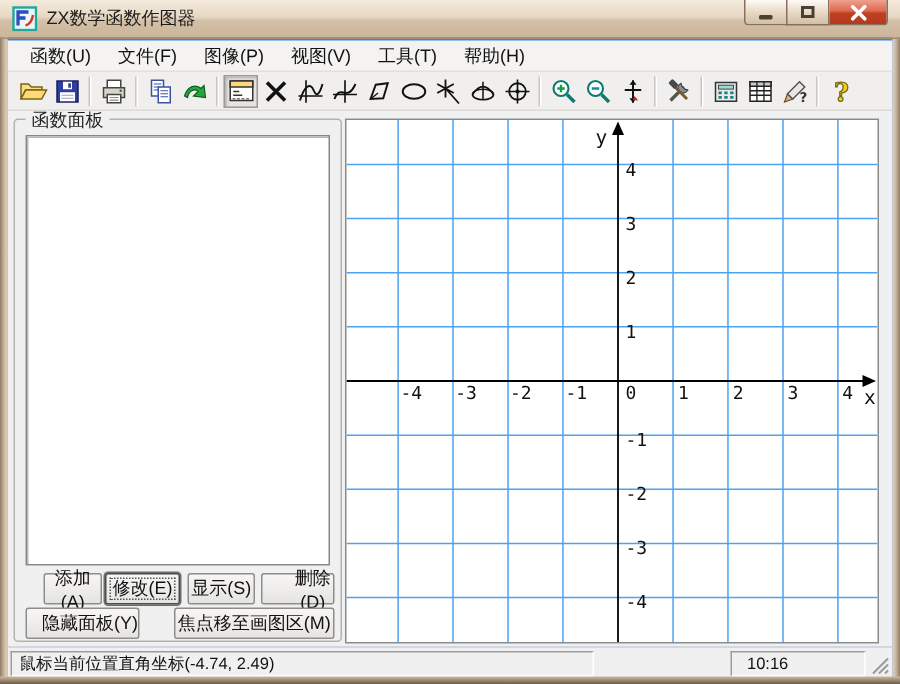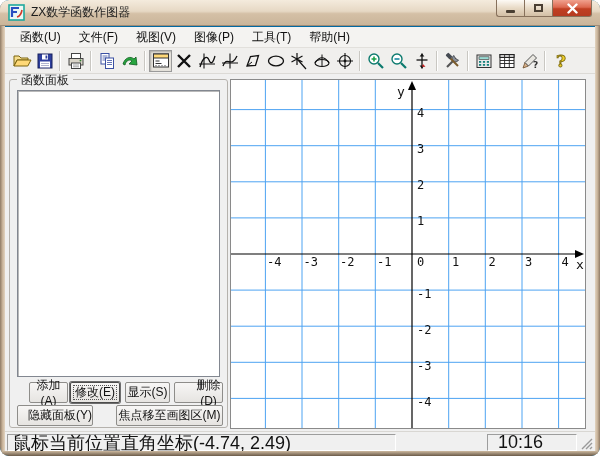--- a/index.html
+++ b/index.html
@@ -1,17 +1,17 @@
 <!DOCTYPE html>
 <html><head>
 <meta charset="utf-8">
 <style>
   * { margin:0; padding:0; box-sizing:border-box; }
   html,body { width:600px; height:456px; font-family:"Liberation Sans", sans-serif; }
-  .window { position:relative; width:600px; height:456px; background:#0369a1; overflow:hidden;border-radius:9px; }
+  .window { position:relative; width:600px; height:456px; background:#3b82f6; overflow:hidden; }
 
   
   .b-left  { position:absolute; left:0; top:0; width:5px; height:456px; background:linear-gradient(90deg,#8f7b66,#c7b299,#e3d4c0); z-index:30; }
   .b-right { position:absolute; right:0; top:0; width:5px; height:456px; background:linear-gradient(270deg,#8f7b66,#c7b299,#e3d4c0); z-index:30; }
   .b-bottom{ position:absolute; left:0; bottom:0; width:600px; height:5px; background:linear-gradient(180deg,#cdb99f,#6b5b49); z-index:31; }
 
   
   .titlebar { position:absolute; left:0; top:0; width:600px; height:26px;
     background:linear-gradient(180deg,#f4ebdd 0%,#e6d8c4 45%,#d4c0a6 55%,#cab59a 100%);
     border-bottom:1px solid #9e8c77; display:flex; align-items:center; z-index:40; }
@@ -53,21 +53,21 @@
   
   .canvas { position:absolute; left:225px; top:5px; width:356px; height:350px; background:#fff;
     border:1px solid #8a8a8a; }
   .canvas svg { display:block; }
   .tick { font-family:"DejaVu Sans Mono", monospace; font-size:12px; fill:#111; }
   .axlbl { font-family:"DejaVu Sans Mono", monospace; font-size:13px; fill:#111; }
 
   
   .statusbar { position:absolute; left:5px; top:431px; width:590px; height:21px; background:#f0f0f0;
     border-top:1px solid #d9d7d3; z-index:6; }
-  .spanel { position:absolute; top:2px; height:17px; background:#f0f0f0; font-size:18px; color:#111;
+  .spanel { position:absolute; top:2px; height:17px; background:#f0f0f0; font-size:11px; color:#111;
     border:1px solid; border-color:#9d9d9d #ffffff #ffffff #9d9d9d; display:flex; align-items:center; padding-left:5px; }
   .grip { position:absolute; right:2px; bottom:2px; width:14px; height:14px; }
 </style>
 </head>
 <body>
 
 <div class="window">
 
   <div class="b-left"></div>
   <div class="b-right"></div>
@@ -91,22 +91,22 @@
         <svg width="11" height="11" viewBox="0 0 11 11">
           <path d="M1.5 1.5 L9.5 9.5 M9.5 1.5 L1.5 9.5" stroke="#fff" stroke-width="2.4" stroke-linecap="round"></path>
         </svg>
       </div>
     </div>
   </div>
 
   <div class="menubar">
     <span class="menu-item">函数(U)</span>
     <span class="menu-item">文件(F)</span>
+    <span class="menu-item">图像(P)</span>
     <span class="menu-item">视图(V)</span>
-    <span class="menu-item">图像(P)</span>
     <span class="menu-item">工具(T)</span>
     <span class="menu-item">帮助(H)</span>
   </div>
 
   <div class="toolbar">
     <div class="tbtn">
       <svg width="20" height="20" viewBox="0 0 20 20">
         <path d="M2 15 V5 h5 l2 2 h7 v2 H5 Z" fill="#f7de8e" stroke="#7d650f" stroke-width="1"></path>
         <path d="M2 15 l3.2-6 H19 l-3.2 6 Z" fill="#ffd978" stroke="#7d650f" stroke-width="1"></path>
       </svg>

